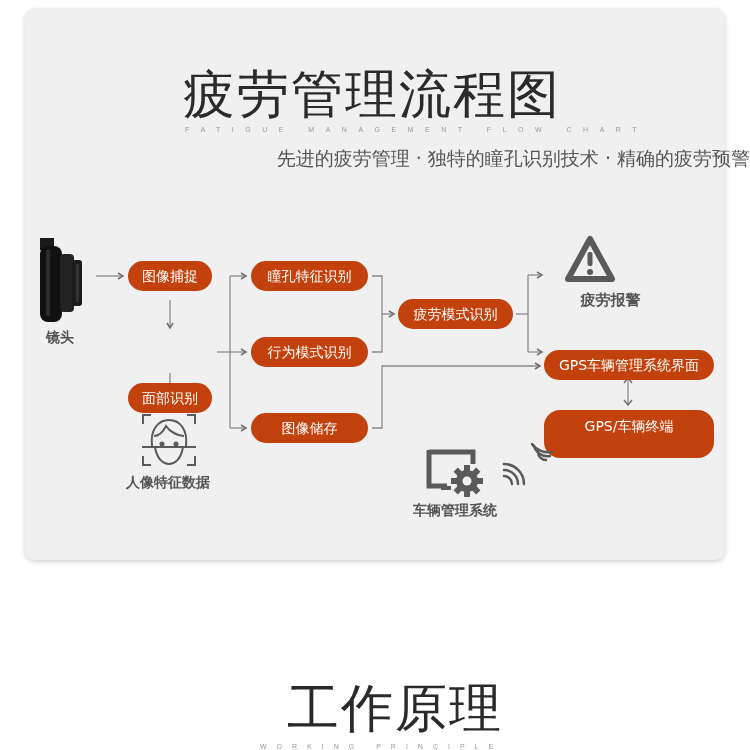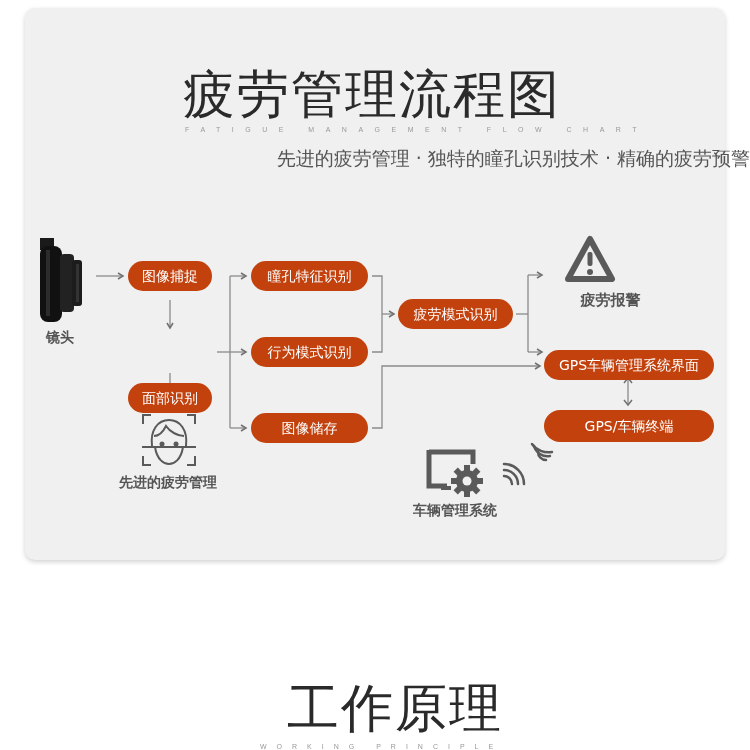--- a/index.html
+++ b/index.html
@@ -110,37 +110,37 @@
     <path d="M3,44 L3,53 L11,53"></path>
     <path d="M55,44 L55,53 L47,53"></path>
     <path d="M12,34 C10,18 18,8 29,8 C40,8 48,18 46,34"></path>
     <path d="M14,24 C20,24 24,18 26,14 C30,20 38,24 44,24"></path>
     <path d="M15,35 C17,48 24,52 29,52 C34,52 41,48 43,35"></path>
     <line x1="2" y1="35" x2="56" y2="35"></line>
   </g>
   <circle cx="22" cy="32" r="2.5" fill="#5a5a5a"></circle>
   <circle cx="36" cy="32" r="2.5" fill="#5a5a5a"></circle>
 </svg>
-<div class="label" style="left:113px;top:474px;width:110px;">先进的疲劳管理</div>
+<div class="label" style="left:113px;top:474px;width:110px;">人像特征数据</div>
 
 <div class="pill" style="left:251px;top:261px;width:117px;">瞳孔特征识别</div>
 <div class="pill" style="left:251px;top:337px;width:117px;">行为模式识别</div>
 <div class="pill" style="left:251px;top:413px;width:117px;">图像储存</div>
 
 <div class="pill" style="left:398px;top:299px;width:115px;">疲劳模式识别</div>
 
 <svg class="icon" style="left:564px;top:235px" width="52" height="48" viewBox="0 0 52 48">
   <path d="M26,4 L48,44 L4,44 Z" fill="none" stroke="#5a5a5a" stroke-width="6" stroke-linejoin="round"></path>
   <rect x="23.5" y="17" width="5" height="14" rx="2" fill="#5a5a5a"></rect>
   <circle cx="26" cy="37" r="3" fill="#5a5a5a"></circle>
 </svg>
 <div class="label" style="left:568px;top:291px;width:85px;font-size:15px;">疲劳报警</div>
 
 <div class="pill" style="left:544px;top:350px;width:170px;">GPS车辆管理系统界面</div>
-<div class="pill" style="left:544px;top:410px;width:170px;height:32px;line-height:32px;border-radius:16px;">GPS/车辆终端</div>
+<div class="pill" style="left:544px;top:410px;width:170px;height:48px;line-height:32px;border-radius:16px;">GPS/车辆终端</div>
 
 <svg class="icon" style="left:425px;top:448px" width="62" height="52" viewBox="0 0 62 52">
   <path d="M4,4 L48,4 L48,16" fill="none" stroke="#5a5a5a" stroke-width="5"></path>
   <path d="M4,2 L4,38 L22,38" fill="none" stroke="#5a5a5a" stroke-width="5"></path>
   <rect x="16" y="38" width="10" height="4" fill="#5a5a5a"></rect>
   <g transform="translate(42,33)">
     <circle r="11" fill="#5a5a5a"></circle>
     <g fill="#5a5a5a">
       <rect x="-3" y="-16" width="6" height="8"></rect>
       <rect x="-3" y="8" width="6" height="8"></rect>

